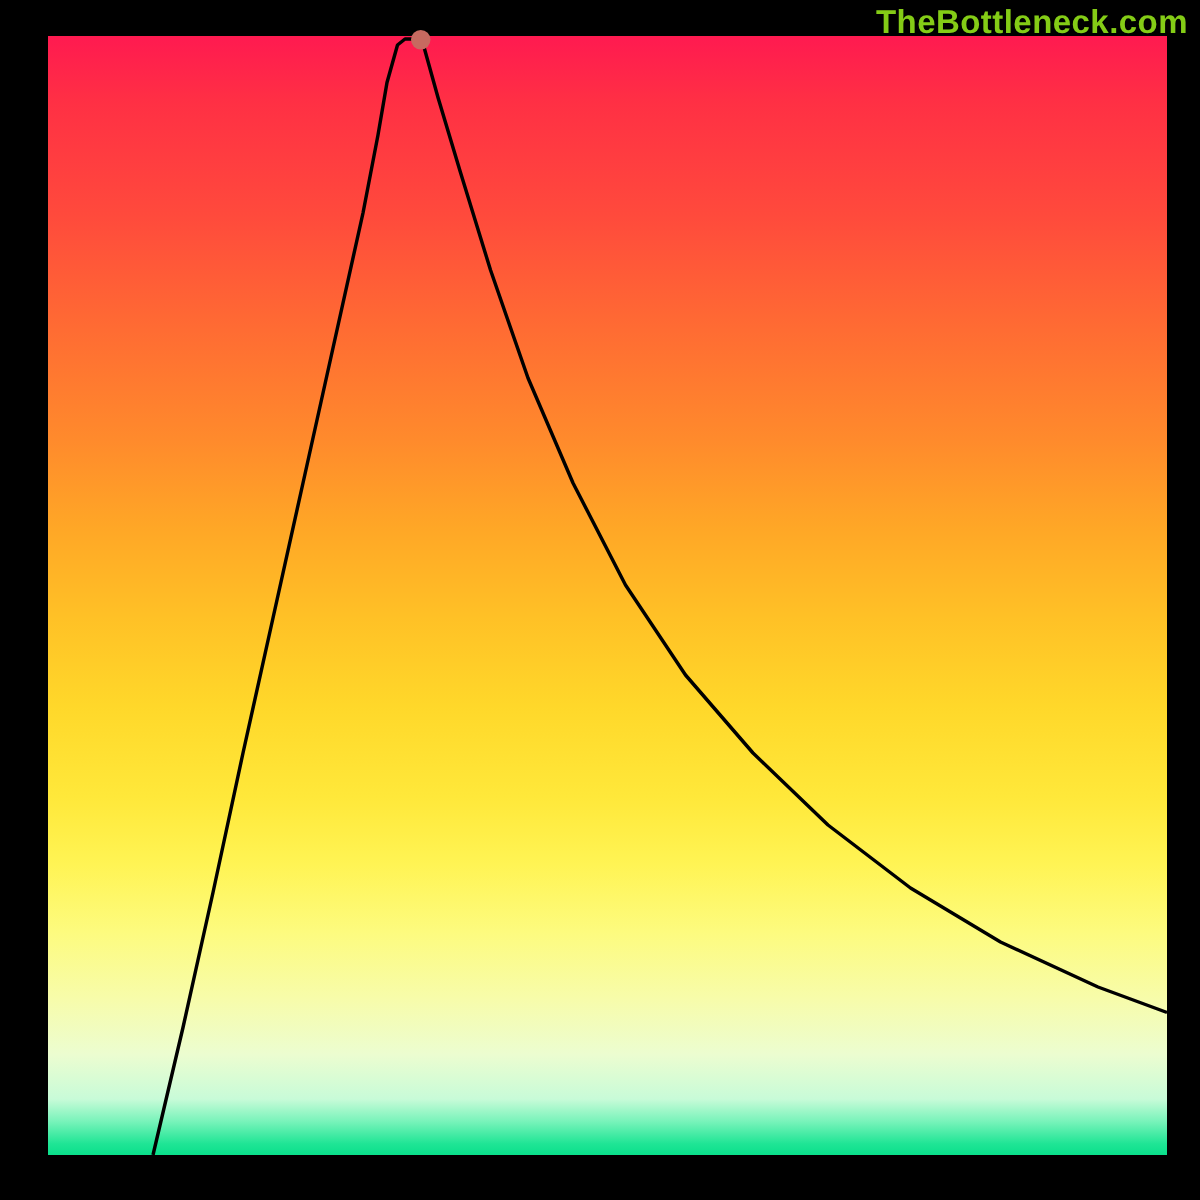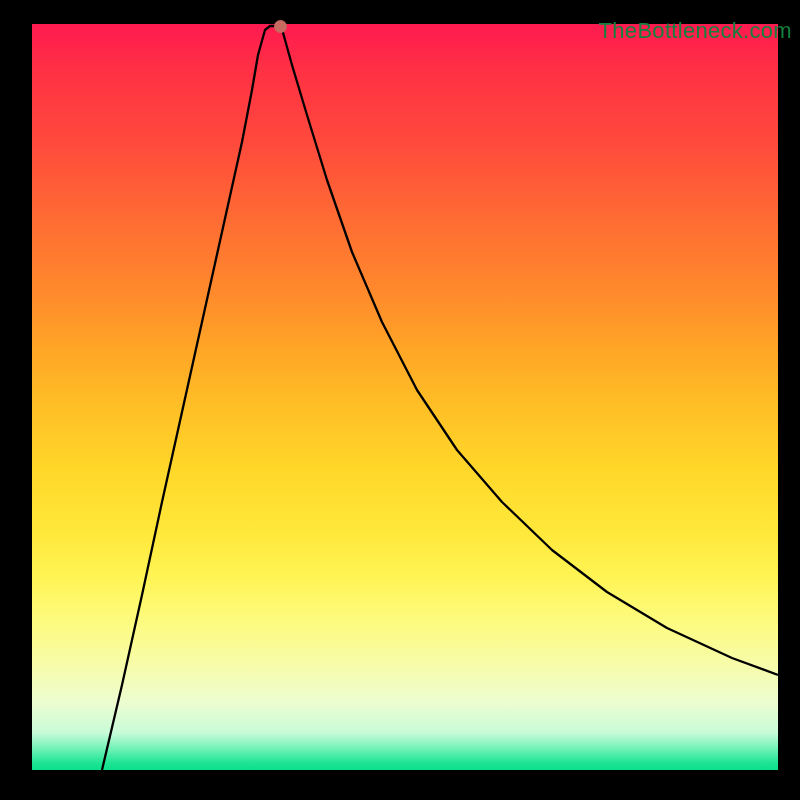--- a/index.html
+++ b/index.html
@@ -12,25 +12,25 @@
     font-family: Arial, Helvetica, sans-serif;
   }
   .container {
     position: relative;
     width: 800px;
     height: 800px;
     background: #000;
   }
   .watermark {
     position: absolute;
-    top: 18px;
+    top: 2px;
     right: 8px;
-    color: #15803d;
+    color: #84cc16;
     font-size: 22px;
-    font-weight: 400;
+    font-weight: 700;
     letter-spacing: 0.3px;
     z-index: 20;
   }
   .plot-area {
     position: absolute;
     left: 32px;
     top: 24px;
     width: 746px;
     height: 746px;
     background: linear-gradient(to bottom,

